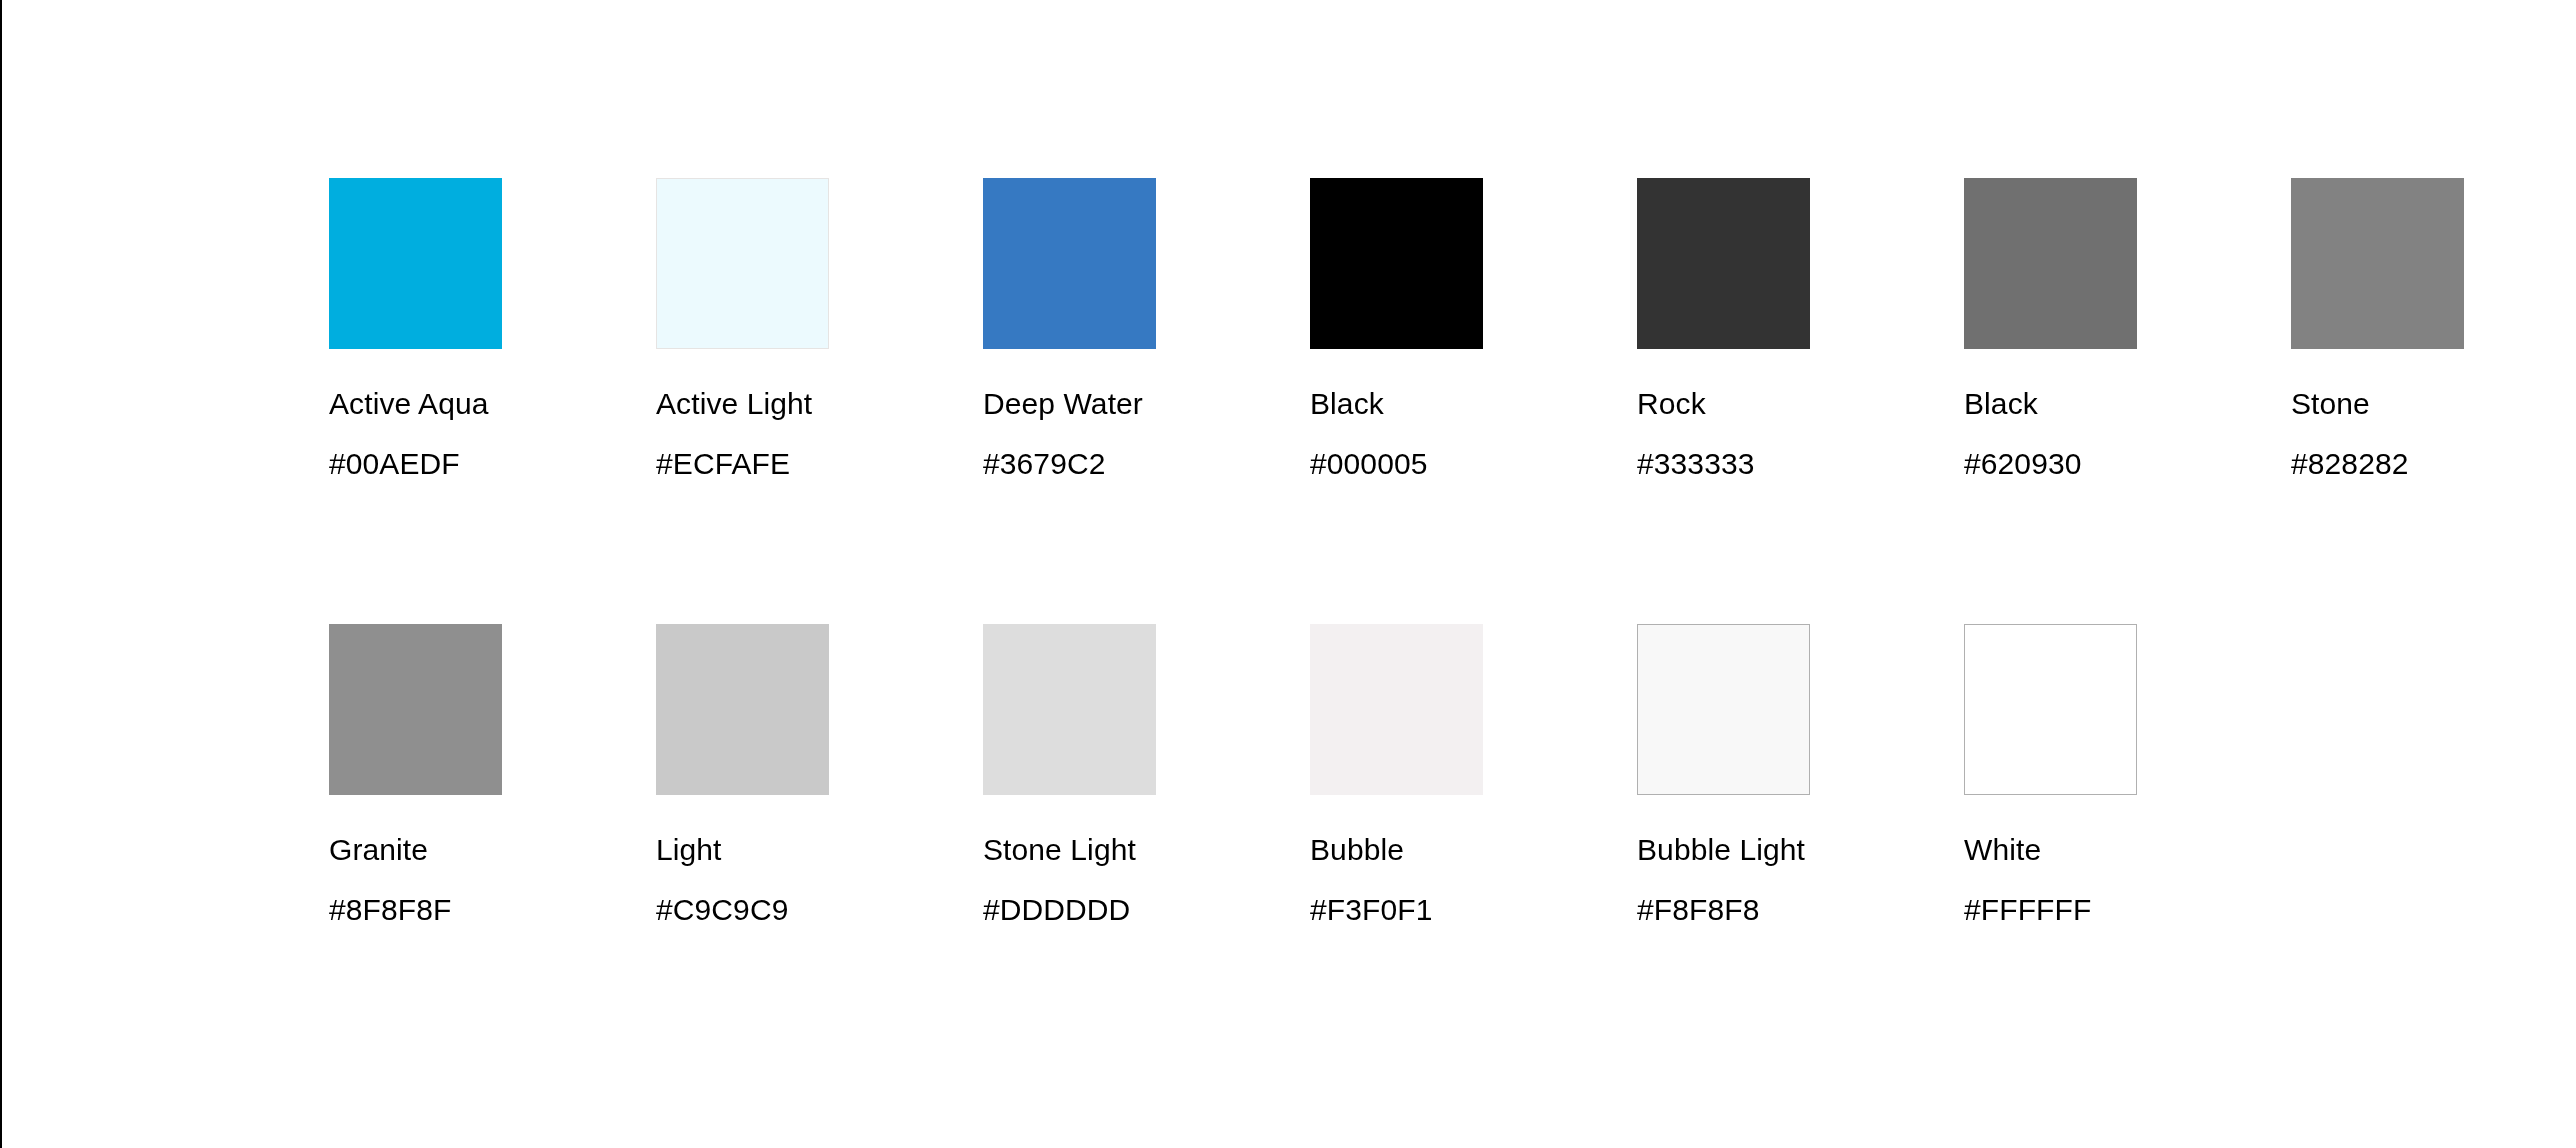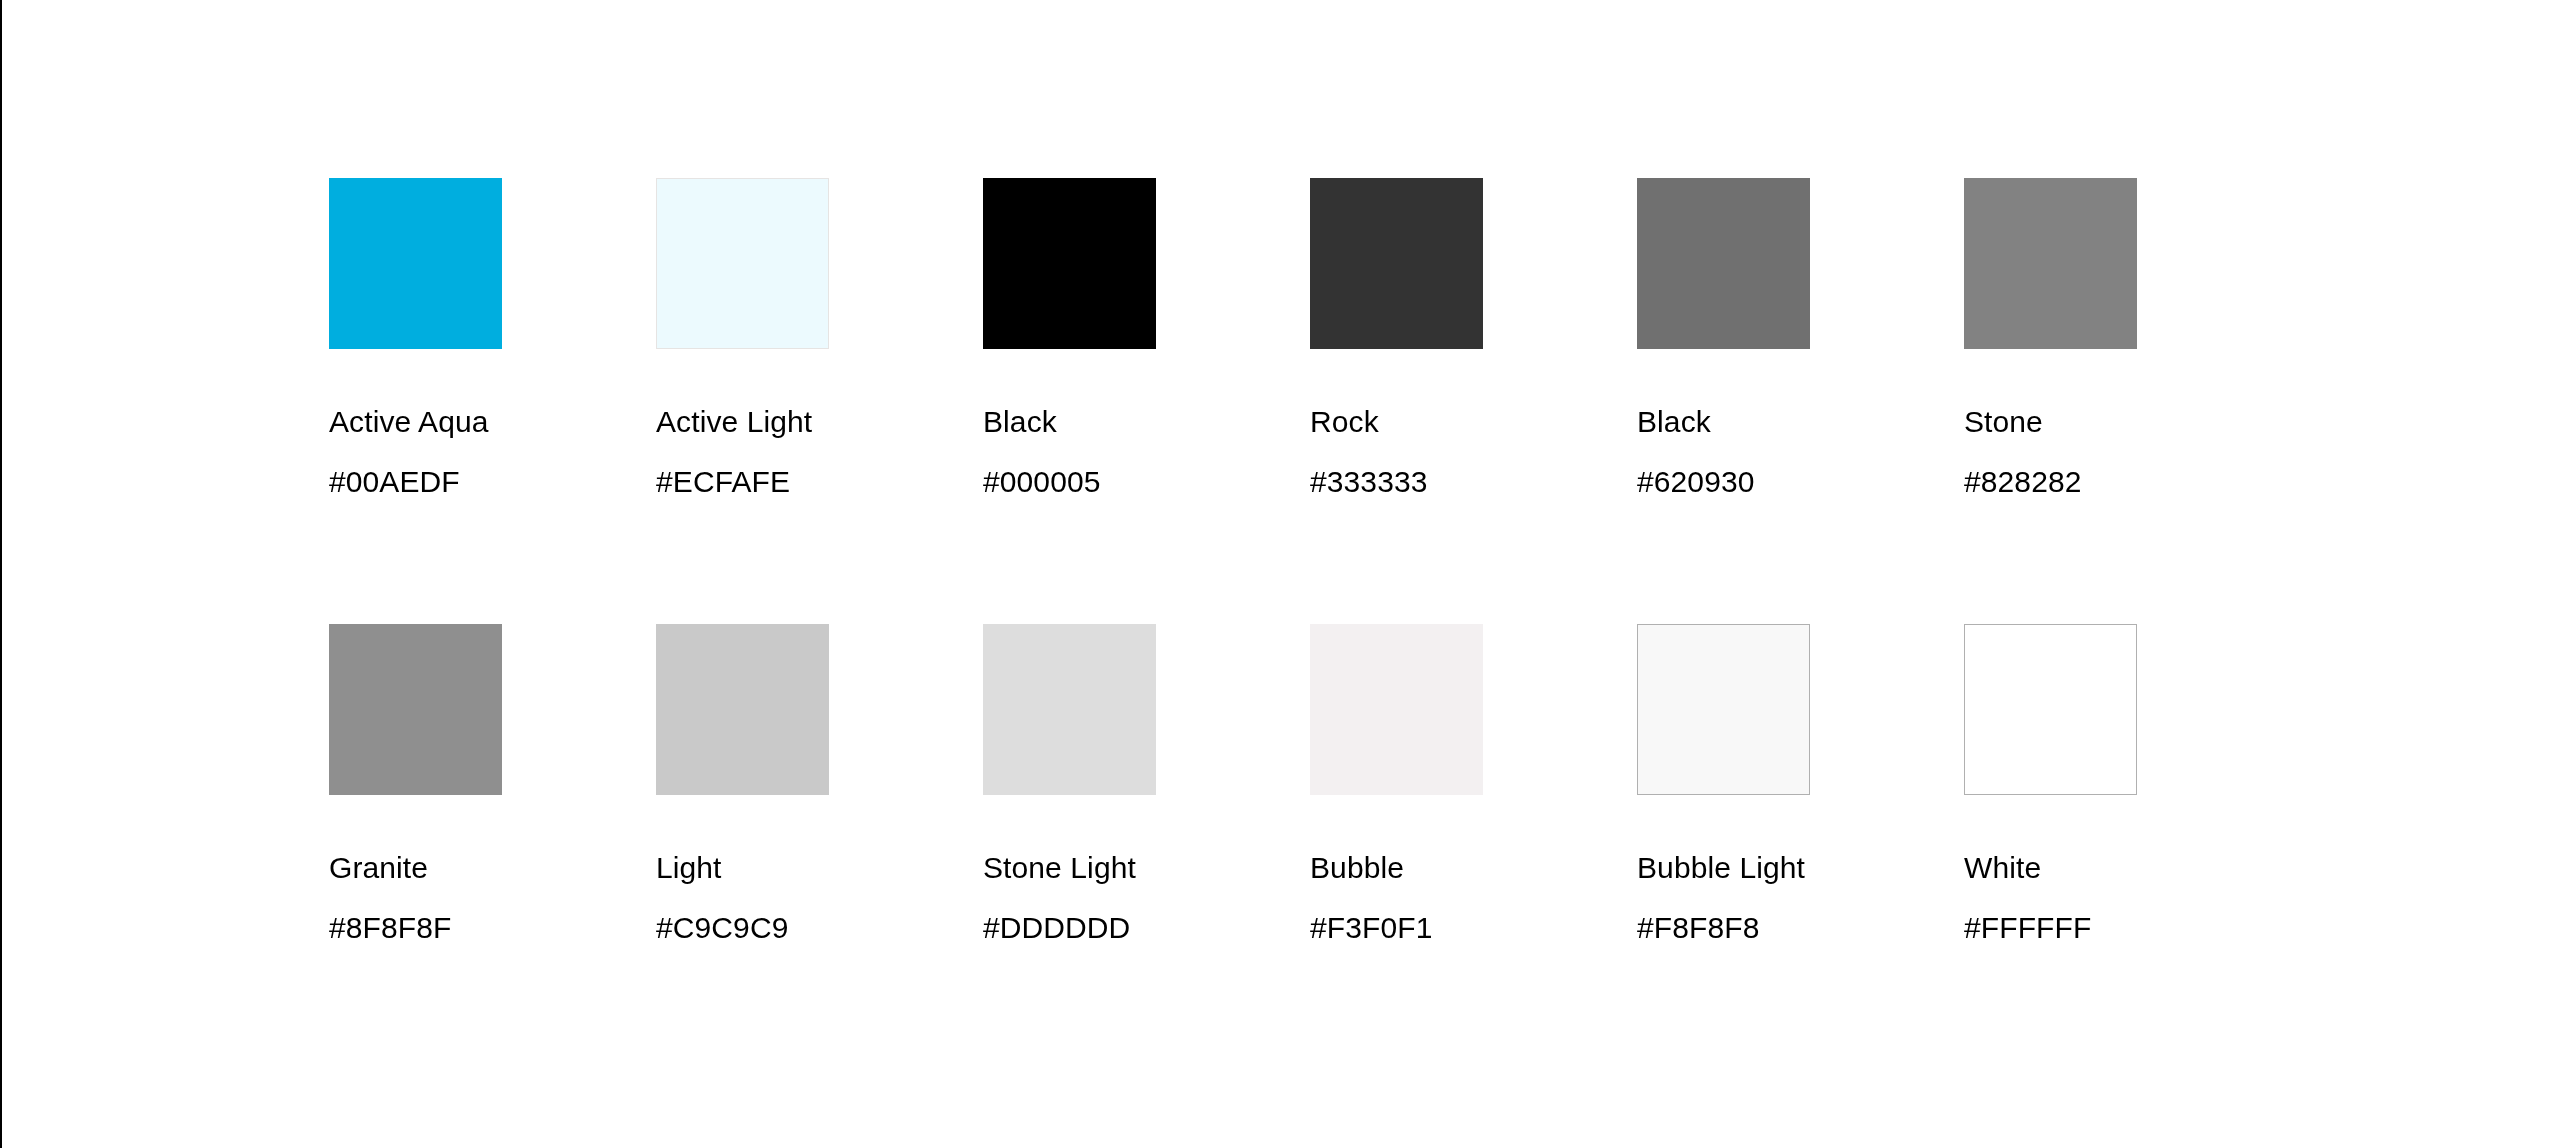--- a/index.html
+++ b/index.html
@@ -42,21 +42,21 @@
     width: 327px;
     position: relative;
     box-sizing: border-box;
   }
   .swatch-chip {
     width: 173px;
     height: 171px;
     box-sizing: border-box;
   }
   .swatch-labels {
-    margin-top: 58px;
+    margin-top: 40px;
   }
   .swatch-name,
   .swatch-hex {
     font-size: 30px;
     line-height: 1.0;
     color: #000000;
     font-weight: 400;
     letter-spacing: 0.1px;
     white-space: nowrap;
   }
@@ -77,20 +77,27 @@
           <div class="swatch-labels">
             <div class="swatch-name">Active Aqua</div>
             <div class="swatch-hex">#00AEDF</div>
           </div>
         </div>
         <div class="swatch-cell">
           <div class="swatch-chip" style="background: rgb(236, 250, 254); border: 1.5px solid rgb(230, 228, 227);"></div>
           <div class="swatch-labels">
             <div class="swatch-name">Active Light</div>
             <div class="swatch-hex">#ECFAFE</div>
+          </div>
+        </div>
+        <div class="swatch-cell">
+          <div class="swatch-chip" style="background: rgb(54, 121, 194);"></div>
+          <div class="swatch-labels">
+            <div class="swatch-name">Deep Water</div>
+            <div class="swatch-hex">#3679C2</div>
           </div>
         </div>
         <div class="swatch-cell">
           <div class="swatch-chip" style="background: rgb(0, 0, 0);"></div>
           <div class="swatch-labels">
             <div class="swatch-name">Black</div>
             <div class="swatch-hex">#000005</div>
           </div>
         </div>
         <div class="swatch-cell">

